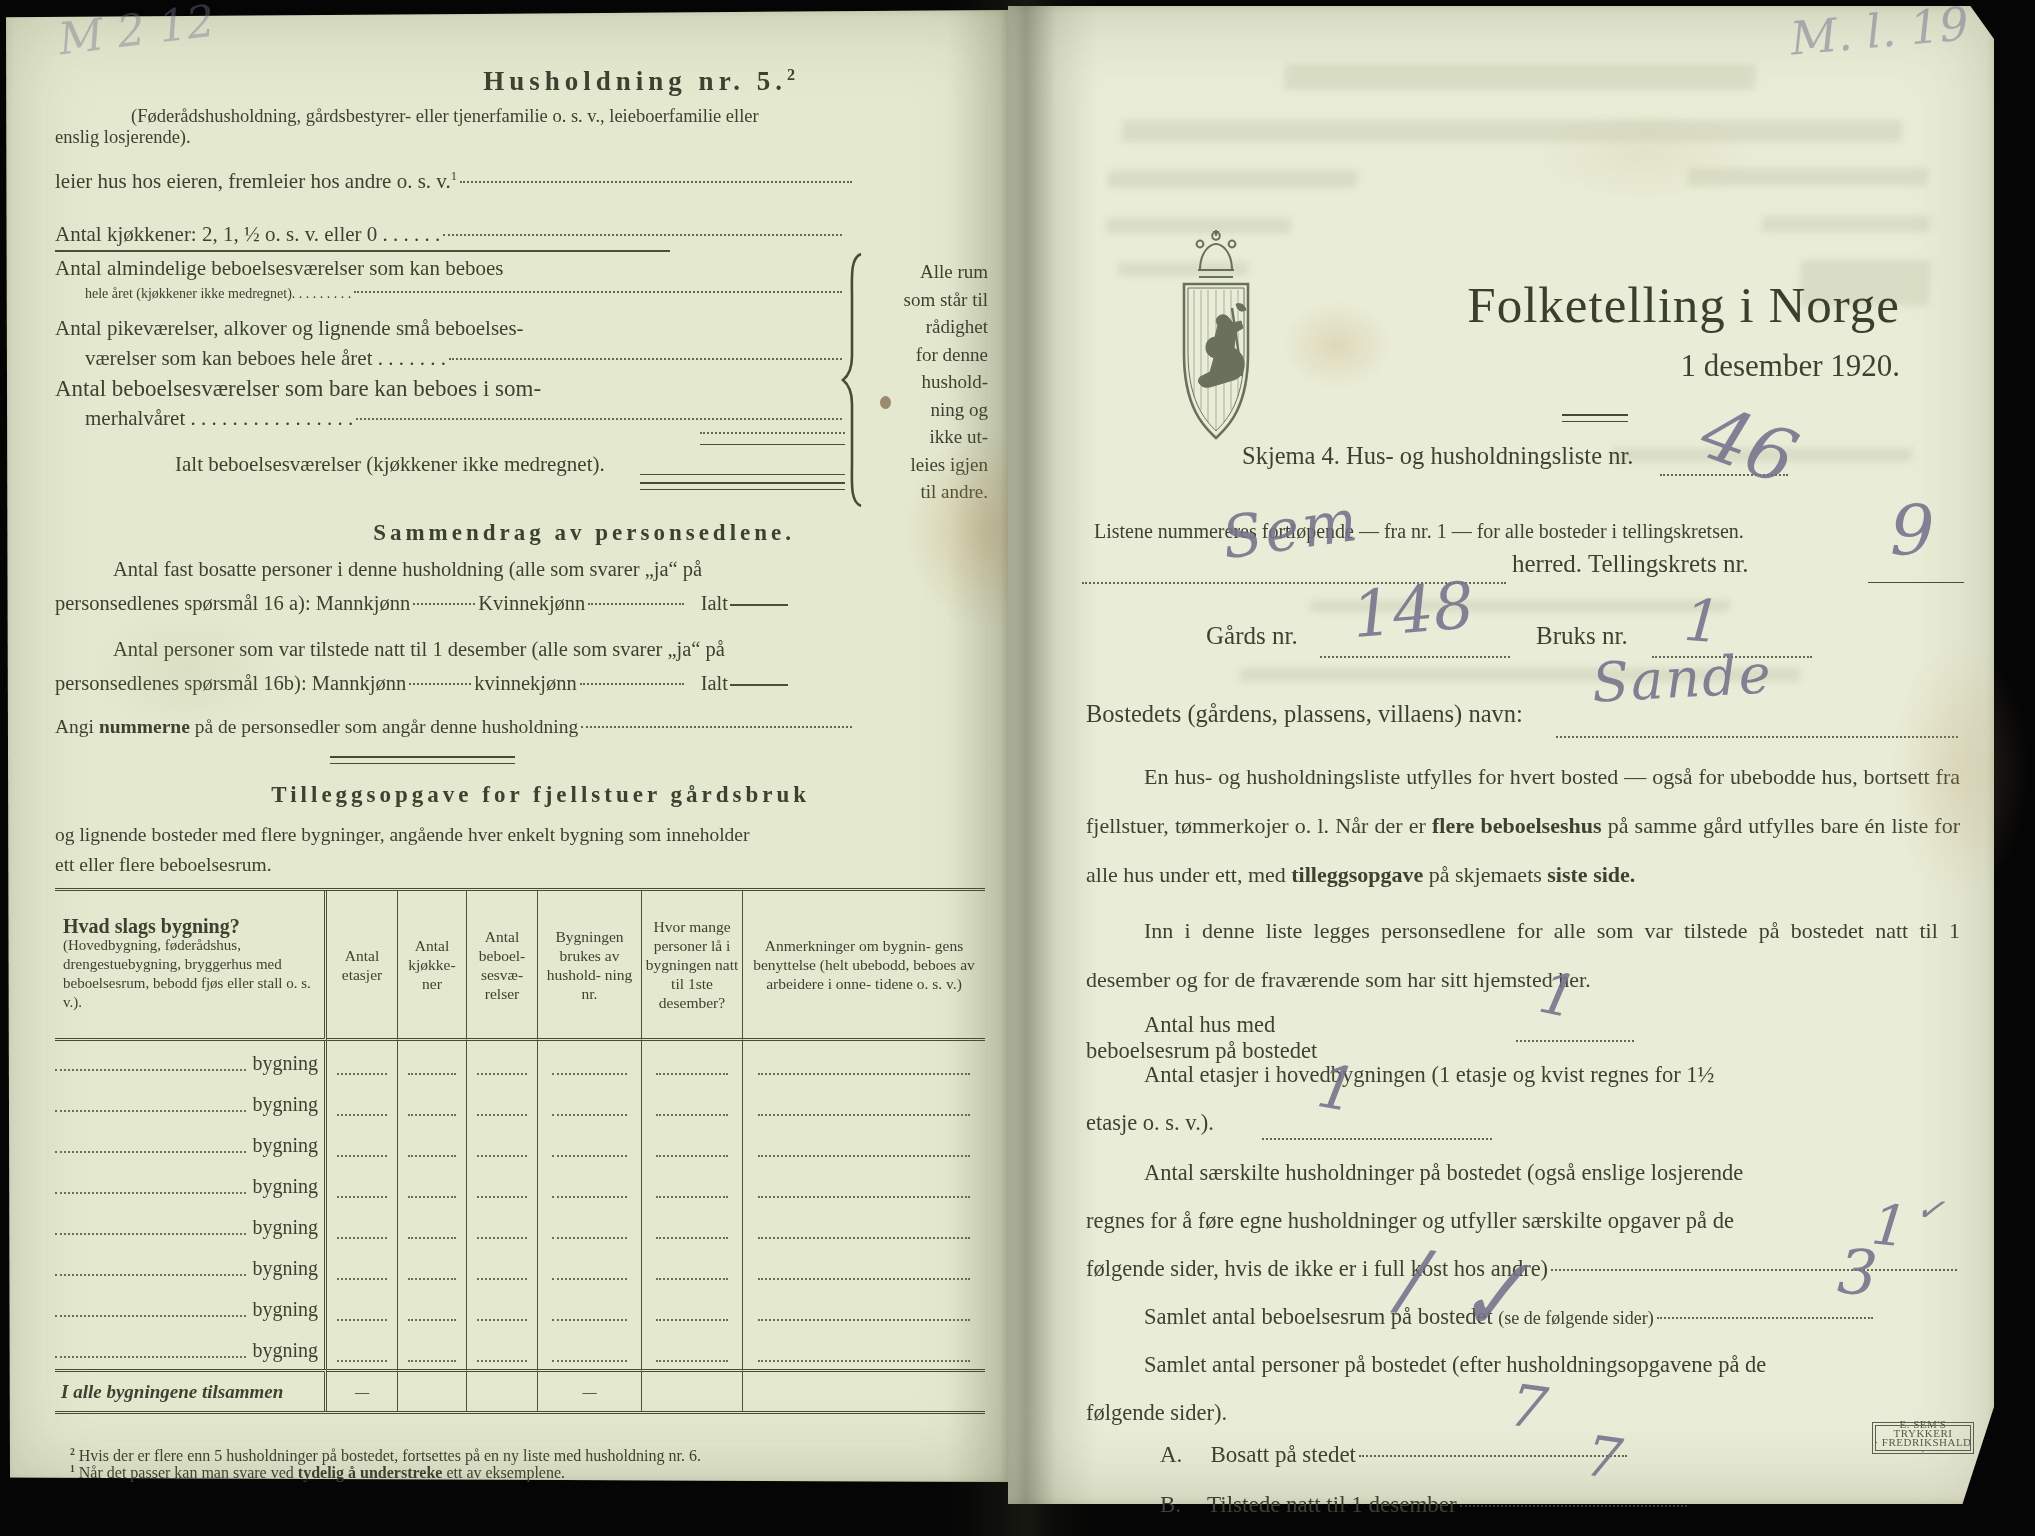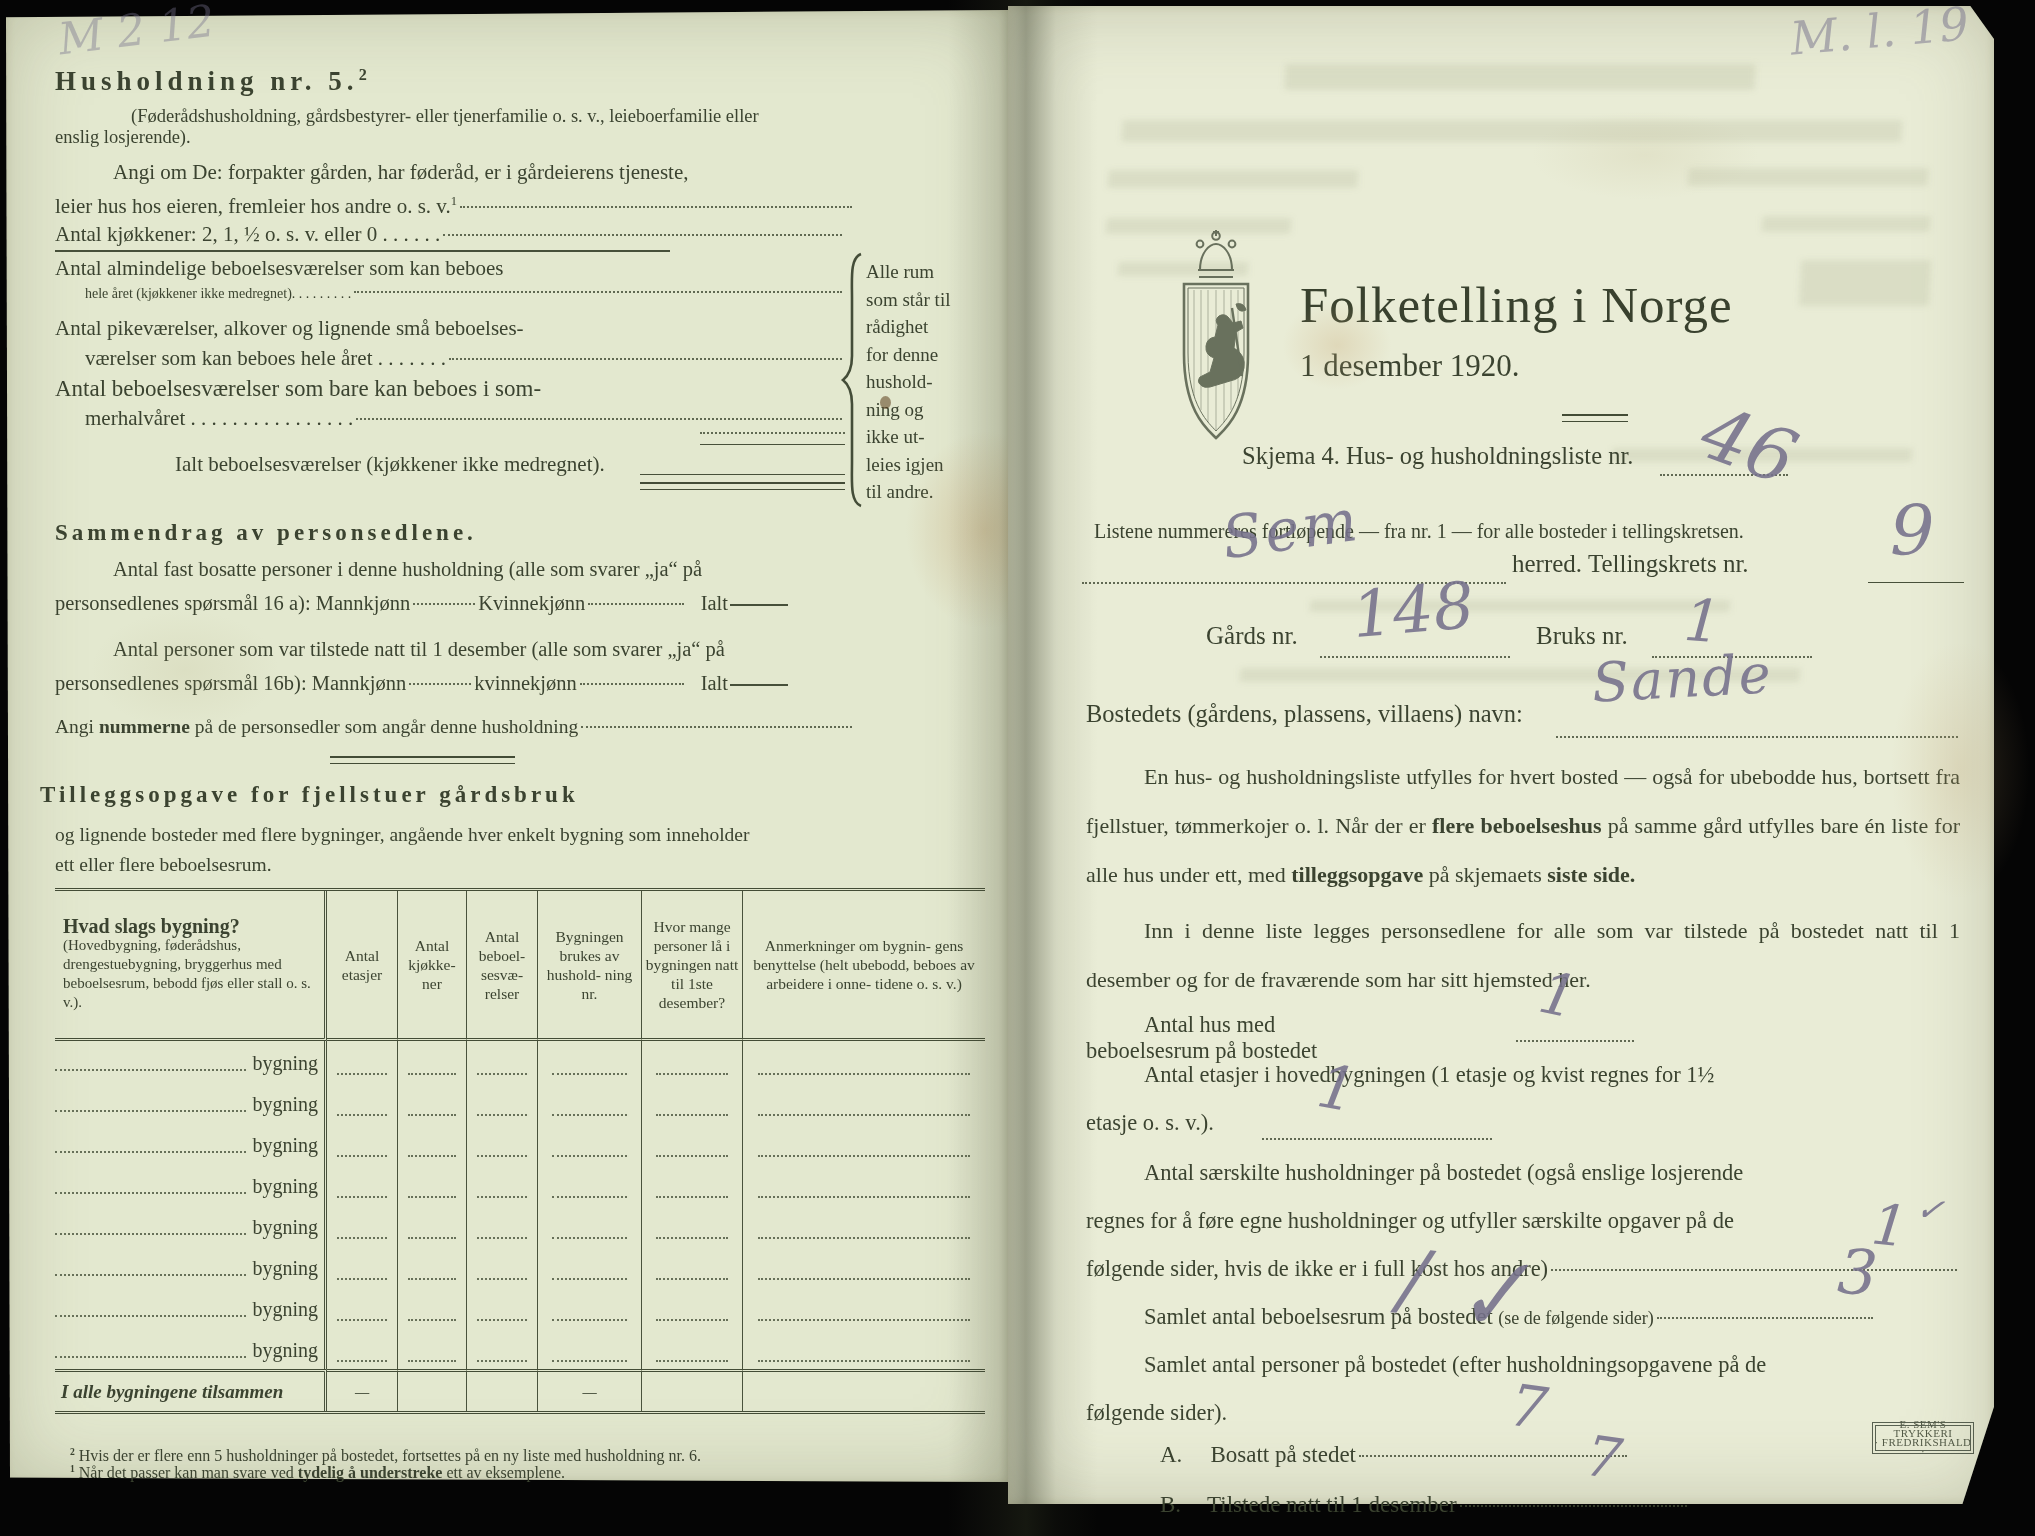--- a/index.html
+++ b/index.html
@@ -5,21 +5,21 @@
   html,body{margin:0;padding:0;background:#000;}
   .stage{position:relative;width:2035px;height:1536px;background:#050505;overflow:hidden;
          font-family:"Liberation Serif","DejaVu Serif",serif;color:#3b4330;}
   .abs{position:absolute;}
   .page{position:absolute;box-shadow:inset 0 0 80px rgba(95,95,60,.28), inset 0 0 10px rgba(120,110,70,.22);}
   .page-left{left:6px;top:10px;width:1002px;height:1472px;background:#e3e8cf;
              clip-path:polygon(0 0.5%,100% 0,100% 100%,0.4% 99.7%);}
   .page-right{left:1008px;top:6px;width:986px;height:1498px;background:#e9ecd6;
               clip-path:polygon(0 0,97.6% 0,100% 2.2%,100% 93.5%,96.8% 100%,0 100%);}
   .b{font-weight:bold;}
-  .ctr{text-align:left;}
+  .ctr{text-align:right;}
   .ln{display:flex;align-items:baseline;justify-content:center;}
   .dots{flex:1;border-bottom:2px dotted rgba(62,72,50,.8);transform:translateY(-5px);margin:0 3px;}
   .dotsf{border-bottom:2px dotted rgba(62,72,50,.8);transform:translateY(-5px);margin:0 3px;}
   .uline{border-bottom:2px solid #47503a;transform:translateY(-4px);margin:0 2px;}
   .rule{border-top:2px solid #47503a;}
   .druler{border-top:2px dotted rgba(62,72,50,.8);}
   .hrule-dbl{height:5px;border-top:2px solid #434c36;border-bottom:1.5px solid #434c36;}
   .title-sp{font-weight:bold;letter-spacing:5px;}
   .hw{font-family:"DejaVu Serif","Liberation Serif",serif;font-style:italic;color:#76718c;opacity:.88;line-height:1;}
   .ghost{position:absolute;background:rgba(113,124,88,.13);filter:blur(3px);transform:skewX(-3deg);pointer-events:none;}
@@ -58,21 +58,20 @@
   <div class="abs ctr" style="left:55px;top:66px;width:740px;font-size:27px;">
     <span class="title-sp">Husholdning nr. 5.</span><span class="sup b">2</span>
   </div>
 
   <div class="abs" style="left:55px;top:106px;width:745px;font-size:18.5px;">
     <div style="text-indent:76px;">(Føderådshusholdning, gårdsbestyrer- eller tjenerfamilie o. s. v., leieboerfamilie eller</div>
     <div>enslig losjerende).</div>
   </div>
 
   <div class="abs" style="left:55px;top:160px;width:800px;font-size:21px;">
-    <div style="text-indent:58px;">Angi om De:  forpakter gården, har føderåd, er i gårdeierens tjeneste,</div>
     <div class="ln" style="margin-top:9px;">
       <span><span>leier hus hos eieren, fremleier hos andre o. s. v.</span><span class="sup">1</span></span>
       <span class="dots"></span>
     </div>
   </div>
 
   <div class="abs ln" style="left:55px;top:222px;width:790px;font-size:21px;">
     <span>Antal kjøkkener: 2, 1, ½ o. s. v. eller 0 .   .   .   .   .   .</span>
       <span class="dots"></span>
   </div>

